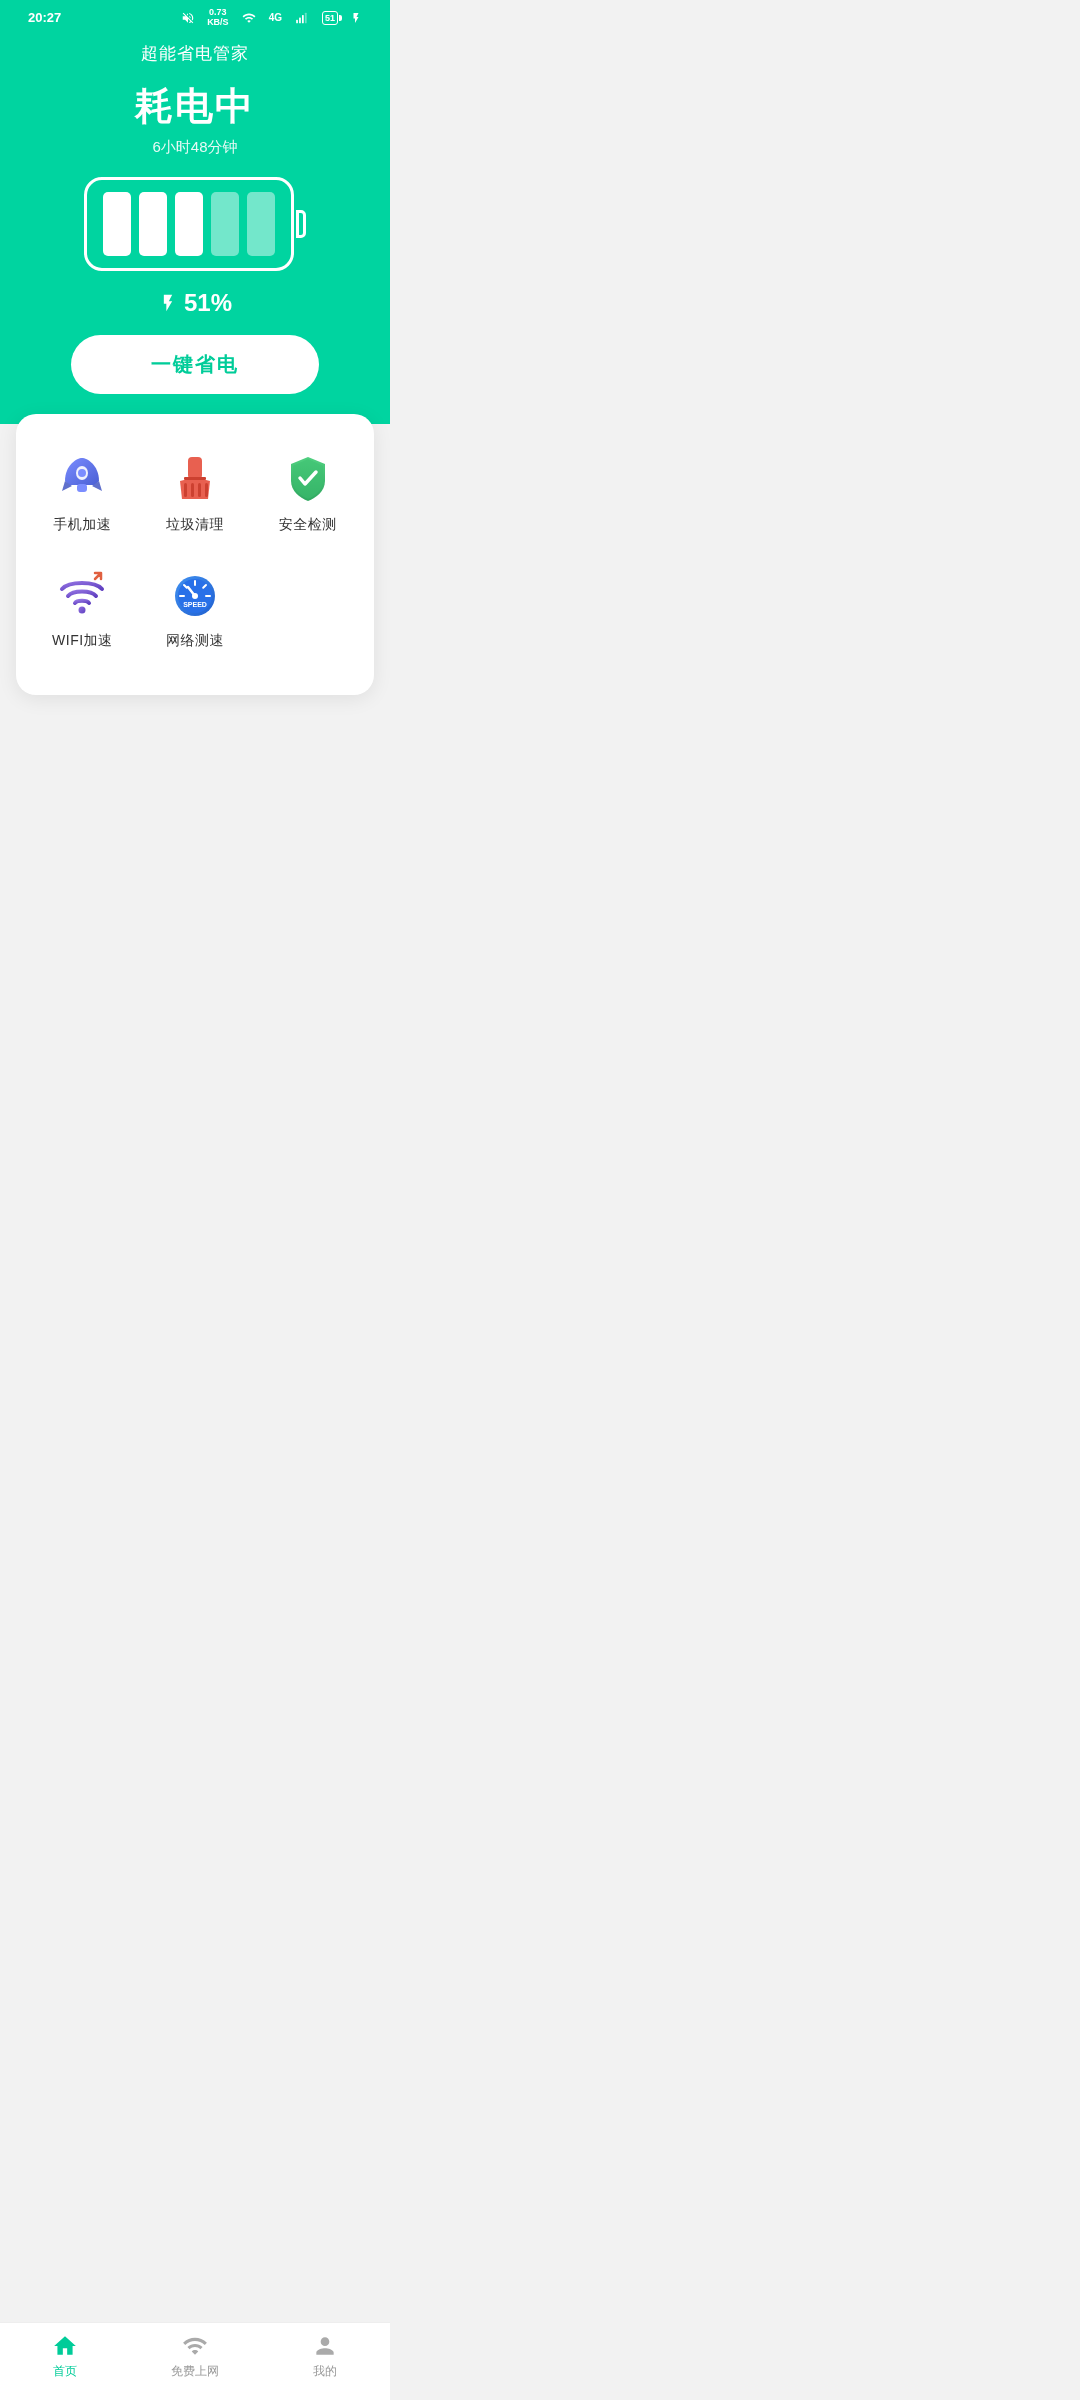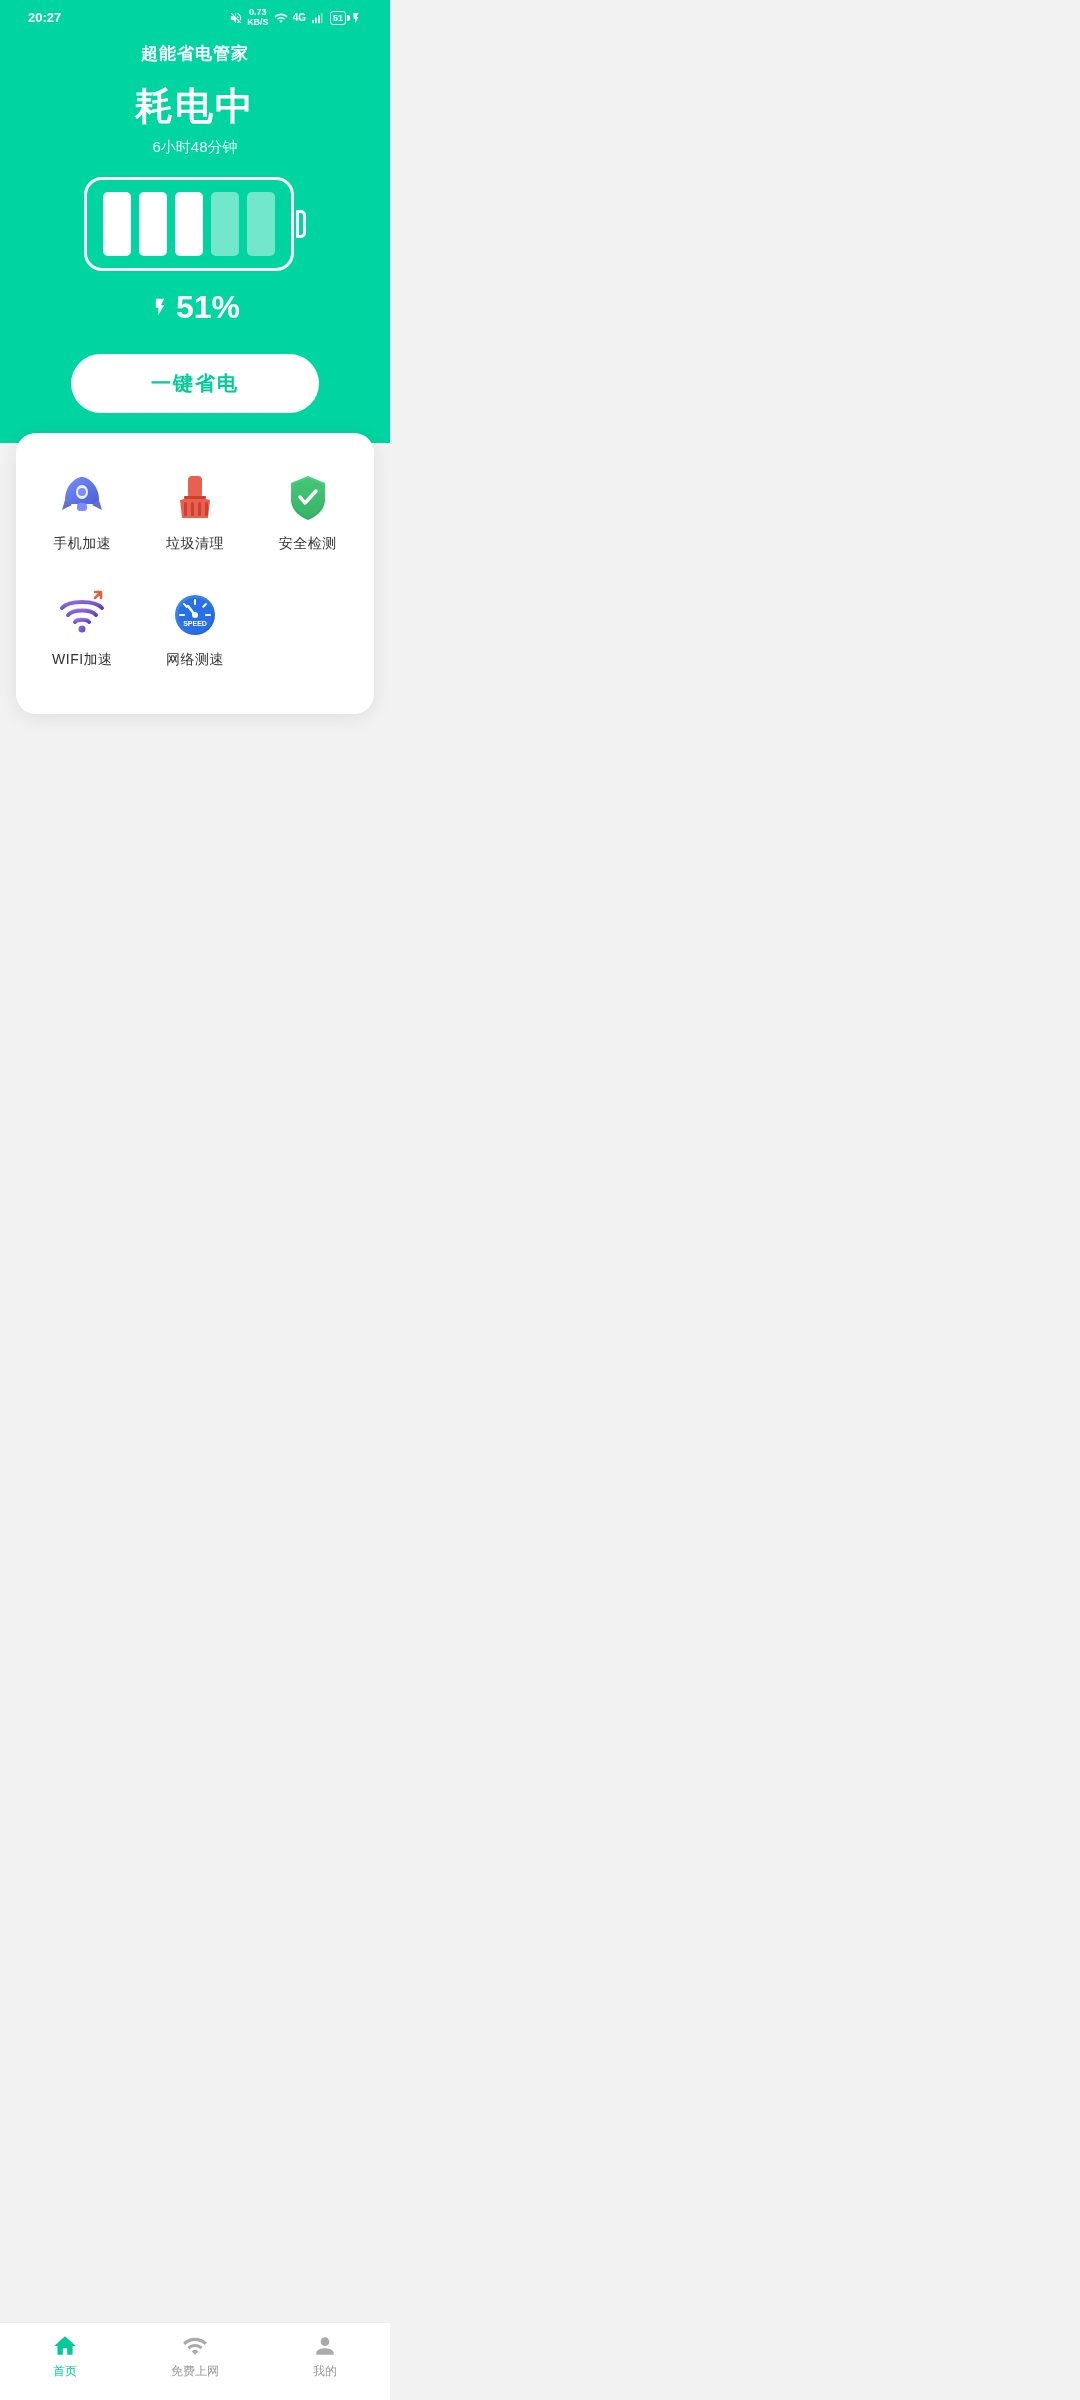--- a/index.html
+++ b/index.html
@@ -18,21 +18,21 @@
       justify-content: space-between;
       align-items: center;
       padding: 8px 28px 4px;
       color: white;
       font-size: 13px;
       font-weight: 600;
     }
     .status-right {
       display: flex;
       align-items: center;
-      gap: 4px;
+      gap: 12px;
       font-size: 11px;
     }
     .battery-status {
       display: flex;
       align-items: center;
       border: 1.5px solid white;
       border-radius: 3px;
       padding: 1px 2px;
       position: relative;
       font-size: 9px;
@@ -51,21 +51,21 @@
     }
 
     .header-section {
       background: #00d4a0;
       text-align: center;
       padding: 10px 20px 30px;
       color: white;
     }
     .app-title {
       font-size: 17px;
-      font-weight: 700;
+      font-weight: 400;
       margin-bottom: 16px;
       letter-spacing: 1px;
     }
     .status-text {
       font-size: 38px;
       font-weight: bold;
       margin-bottom: 6px;
       letter-spacing: 2px;
     }
     .duration-text {
@@ -101,24 +101,24 @@
       border-radius: 5px;
     }
     .battery-bar.full {
       background: white;
     }
     .battery-bar.partial {
       background: rgba(255,255,255,0.45);
     }
 
     .battery-percent {
-      font-size: 32px;
+      font-size: 24px;
       font-weight: 600;
       color: white;
-      margin-bottom: 28px;
+      margin-bottom: 18px;
       display: flex;
       align-items: center;
       justify-content: center;
       gap: 6px;
     }
 
     .one-key-btn {
       background: white;
       border: none;
       border-radius: 50px;

